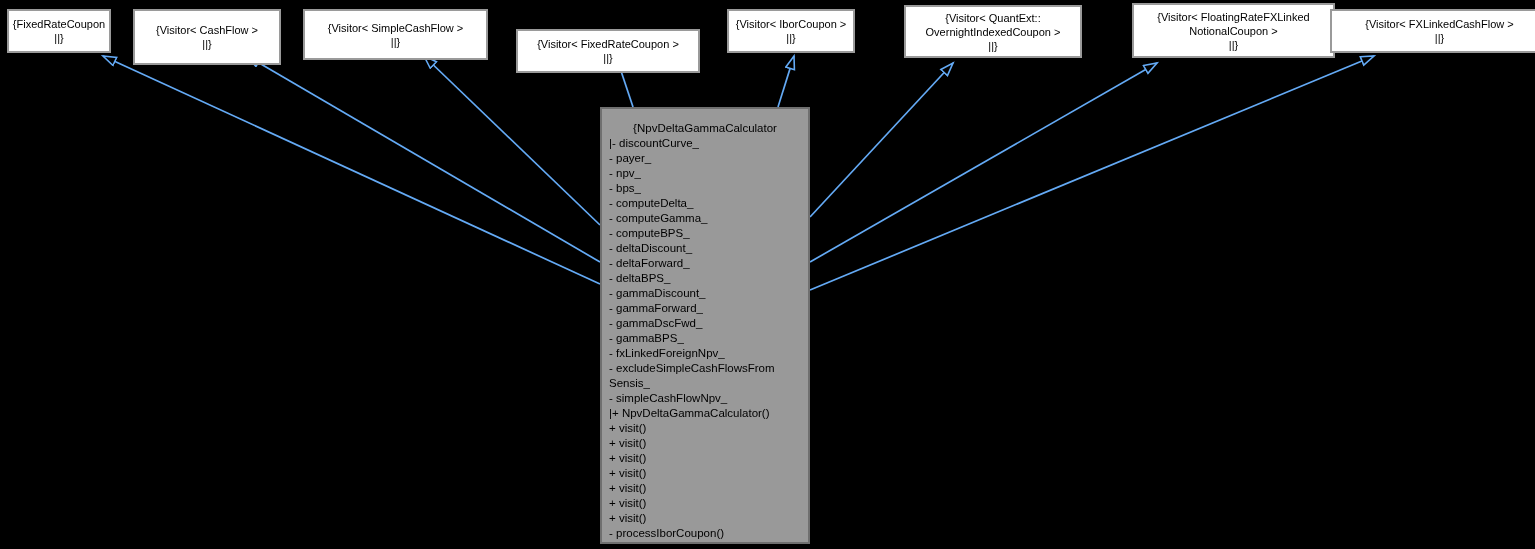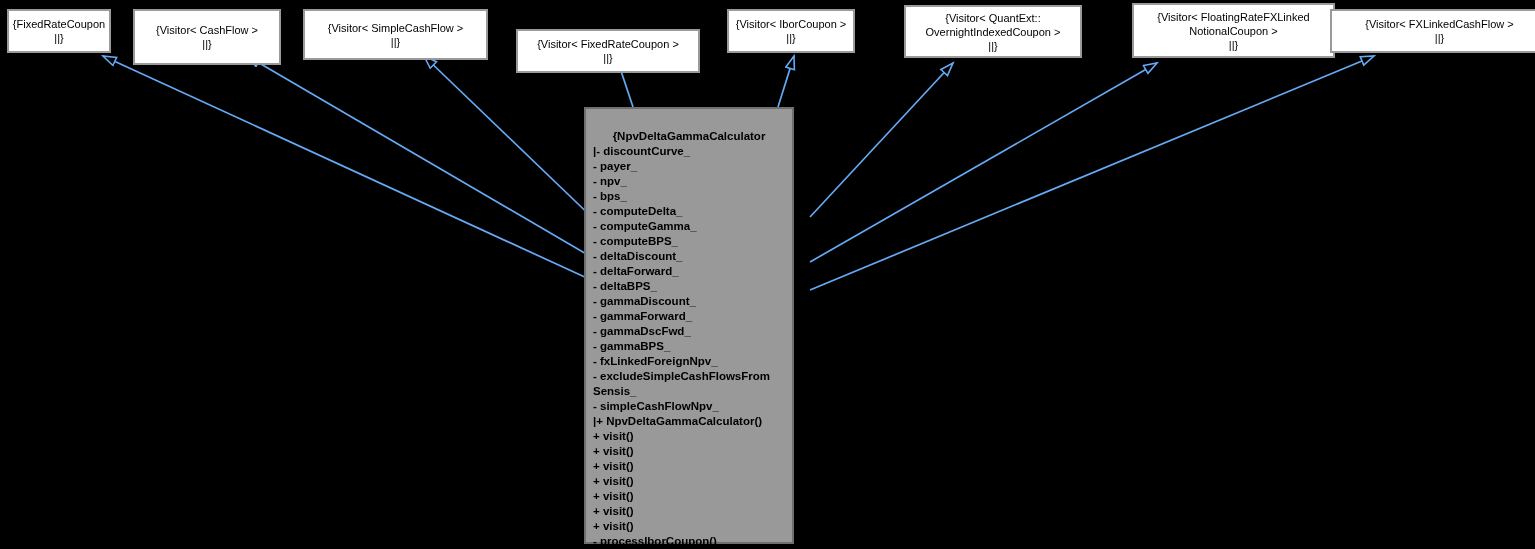--- a/index.html
+++ b/index.html
@@ -32,33 +32,32 @@
     display: flex;
     align-items: center;
     justify-content: center;
     text-align: center;
     white-space: pre-line;
     cursor: pointer;
     z-index: 2;
   }
   .main-node {
     position: absolute;
-    left: 584px;
+    left: 600px;
     top: 107px;
     width: 210px;
     height: 437px;
     box-sizing: border-box;
     background: #999999;
     border: 2px solid #6f6f6f;
     color: #000000;
     font-size: 11.5px;
     line-height: 15px;
     z-index: 2;
-    padding-top: 20px;
-    font-weight: bold;
+    padding-top: 12px;
   }
   .main-title {
     text-align: center;
     white-space: pre;
   }
   .main-body {
     padding-left: 7px;
     padding-right: 2px;
     white-space: pre-line;
   }

